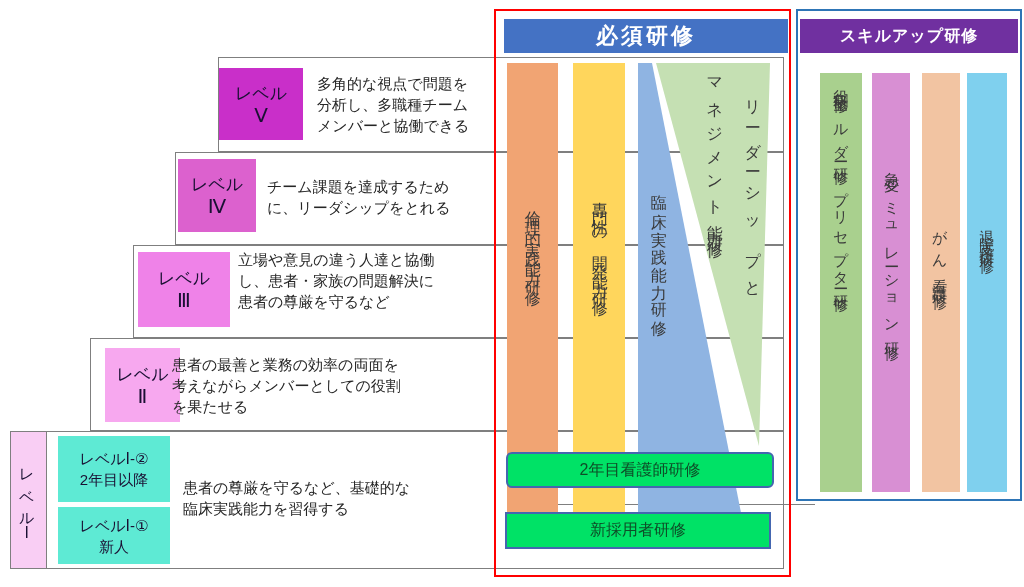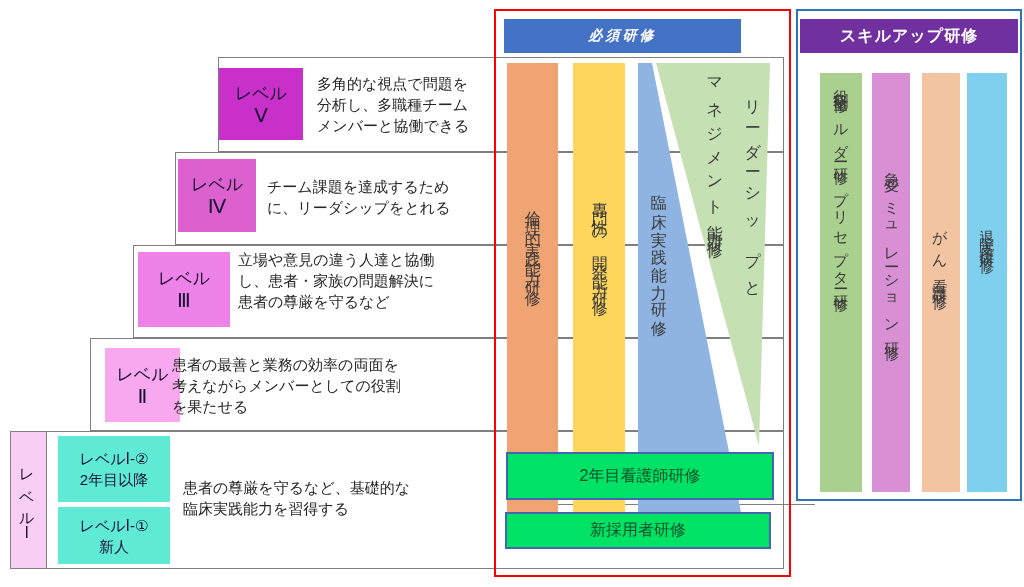--- a/index.html
+++ b/index.html
@@ -77,29 +77,29 @@
     <polygon points="638,63 652,63 748,548 638,548" fill="#8FB4E2"></polygon>
     <polygon points="656,63 770,63 759,446" fill="#C5E0B3"></polygon>
   </svg>
 
   <div class="abs vtext" style="left:524px;top:198px;letter-spacing:10px;">倫理的実践能力研修</div>
   <div class="abs vtext" style="left:591px;top:189px;letter-spacing:9px;">専門性の開発能力研修</div>
   <div class="abs vtext" style="left:650px;top:182px;letter-spacing:18px;">臨床実践能力研修</div>
   <div class="abs vtext" style="left:744px;top:88px;letter-spacing:13px;">リーダーシップと</div>
   <div class="abs vtext" style="left:706px;top:67px;letter-spacing:6px;">マネジメント能力研修</div>
 
-  <div class="abs bar" style="left:506px;top:452px;width:268px;height:48px;">
+  <div class="abs bar" style="left:506px;top:452px;width:268px;height:36px;border-radius:6px;">
     <span>2年目看護師研修</span>
   </div>
   <div class="abs bar" style="left:505px;top:512px;width:266px;height:37px;">
     <span>新採用者研修</span>
   </div>
 
   <div class="abs" style="left:494px;top:9px;width:297px;height:568px;border:2px solid #FF0000;"></div>
-  <div class="abs hdr" style="left:504px;top:19px;width:237px;height:34px;background:#4472C4;font-size:14px;letter-spacing:3px;font-style:italic;">
+  <div class="abs hdr" style="left:504px;top:19px;width:284px;height:34px;background:#4472C4;font-size:22px;letter-spacing:3px;">
     <span>必須研修</span>
   </div>
 
   <div class="abs" style="left:796px;top:9px;width:226px;height:492px;border:2px solid #2E75B6;"></div>
   <div class="abs hdr" style="left:800px;top:19px;width:218px;height:34px;background:#7030A0;font-size:16px;letter-spacing:1px;">
     <span>スキルアップ研修</span>
   </div>
 
   <div class="abs col" style="left:820px;top:73px;width:42px;height:419px;background:#A9D08E;"></div>
   <div class="abs col" style="left:872px;top:73px;width:38px;height:419px;background:#D88FD3;"></div>

